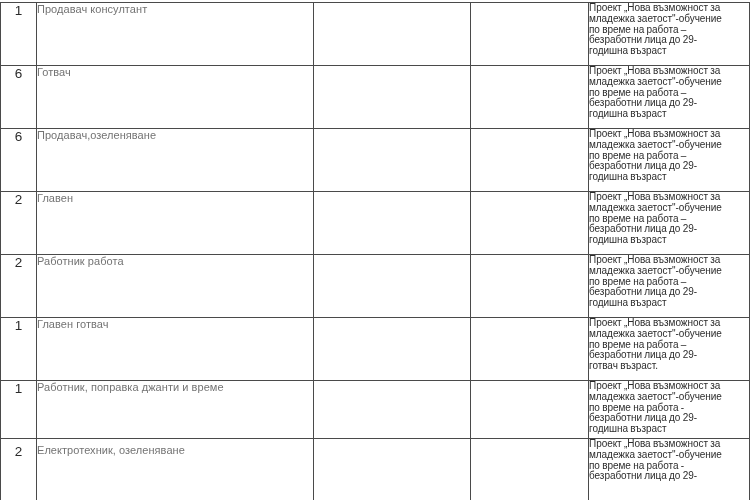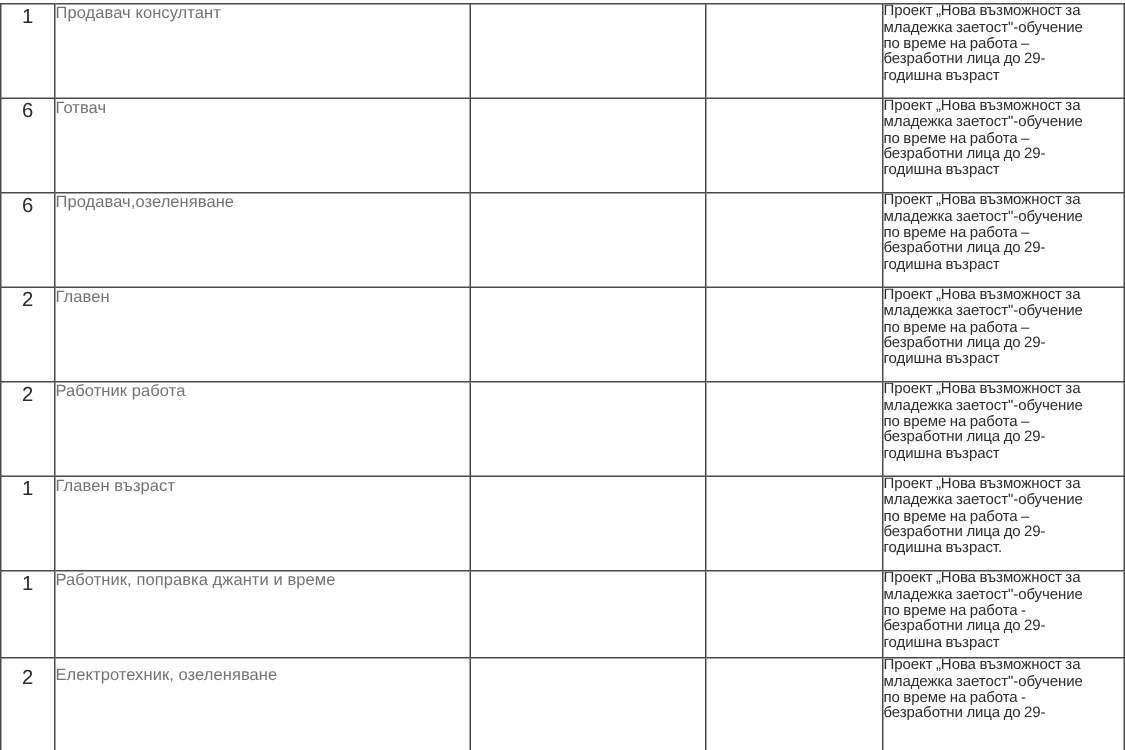--- a/index.html
+++ b/index.html
@@ -190,30 +190,30 @@
             <span>младежка заетост"-</span><b>обучение</b><br>
             <b>по време на работа</b><span> –</span><br>
             <span>безработни лица до 29-</span><br>
             <span>годишна възраст</span>
           </div>
         </td>
       </tr>
 
       <tr class="r6">
         <td class="count">1</td>
-        <td class="title">Главен възраст</td>
-        <td class="blank"></td>
-        <td class="blank"></td>
-        <td class="project">
-          <div class="proj-text">
-            <span>Проект „Нова възможност за</span><br>
-            <span>младежка заетост"-</span><b>обучение</b><br>
-            <b>по време на работа</b><span> –</span><br>
-            <span>безработни лица до 29-</span><br>
-            <span>годишна възраст.</span>
+        <td class="title">Главен готвач</td>
+        <td class="blank"></td>
+        <td class="blank"></td>
+        <td class="project">
+          <div class="proj-text">
+            <span>Проект „Нова възможност за</span><br>
+            <span>младежка заетост"-</span><b>обучение</b><br>
+            <b>по време на работа</b><span> –</span><br>
+            <span>безработни лица до 29-</span><br>
+            <span>готвач възраст.</span>
           </div>
         </td>
       </tr>
 
       <tr class="r7">
         <td class="count">1</td>
         <td class="title">Работник, поправка джанти и време</td>
         <td class="blank"></td>
         <td class="blank"></td>
         <td class="project">

